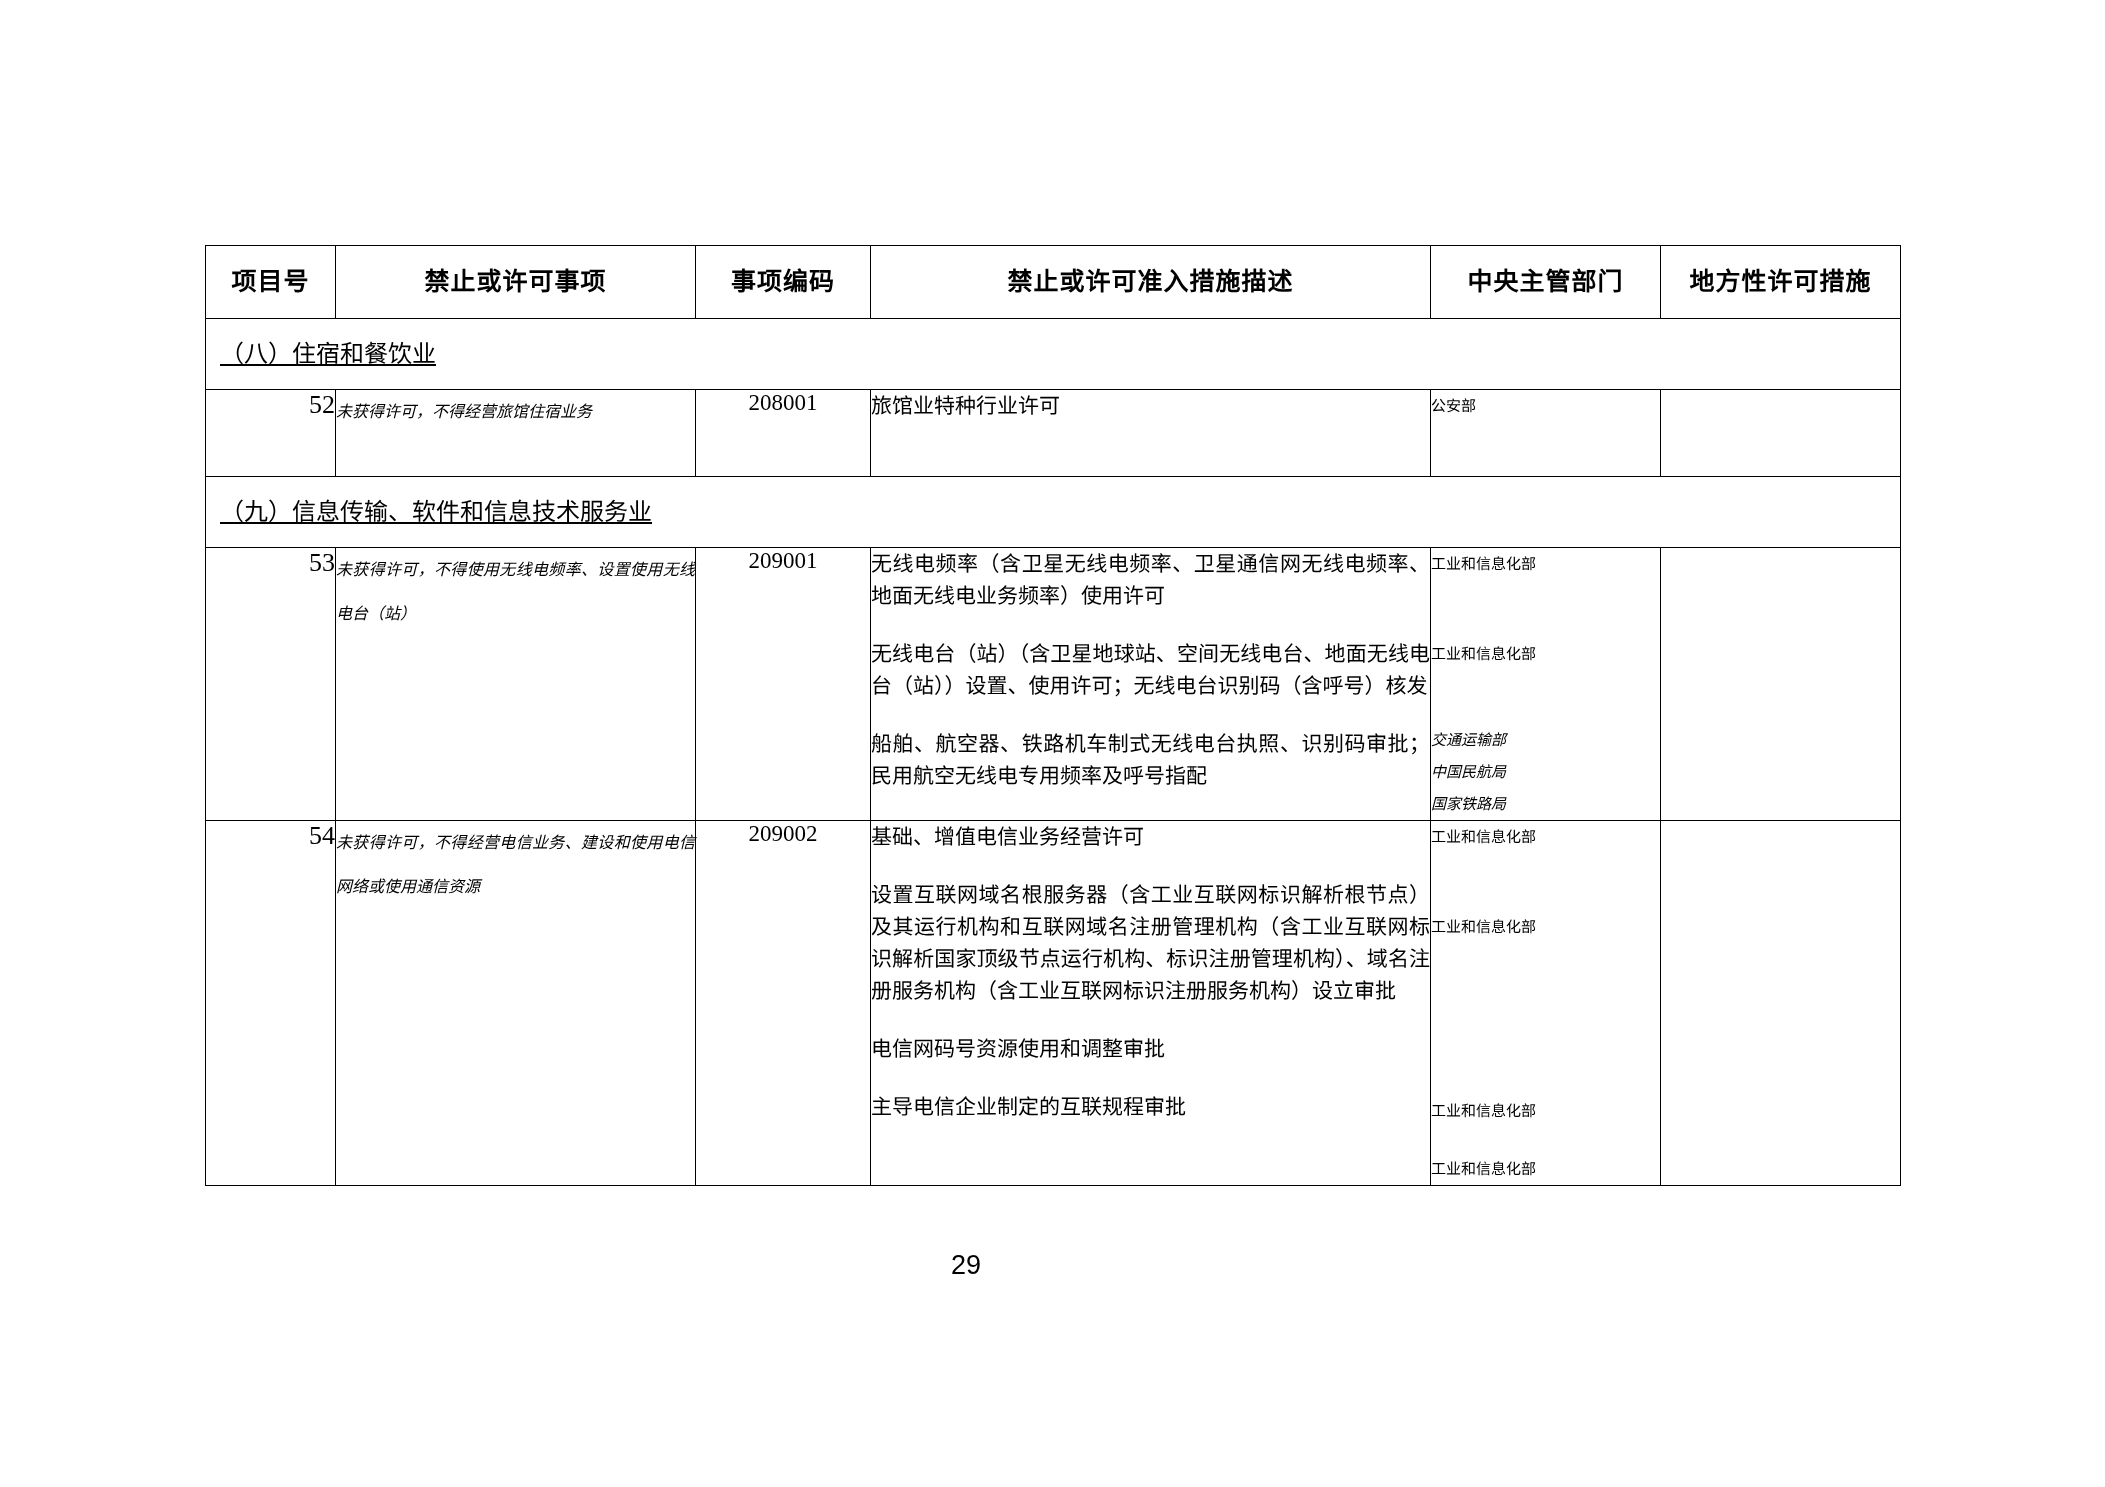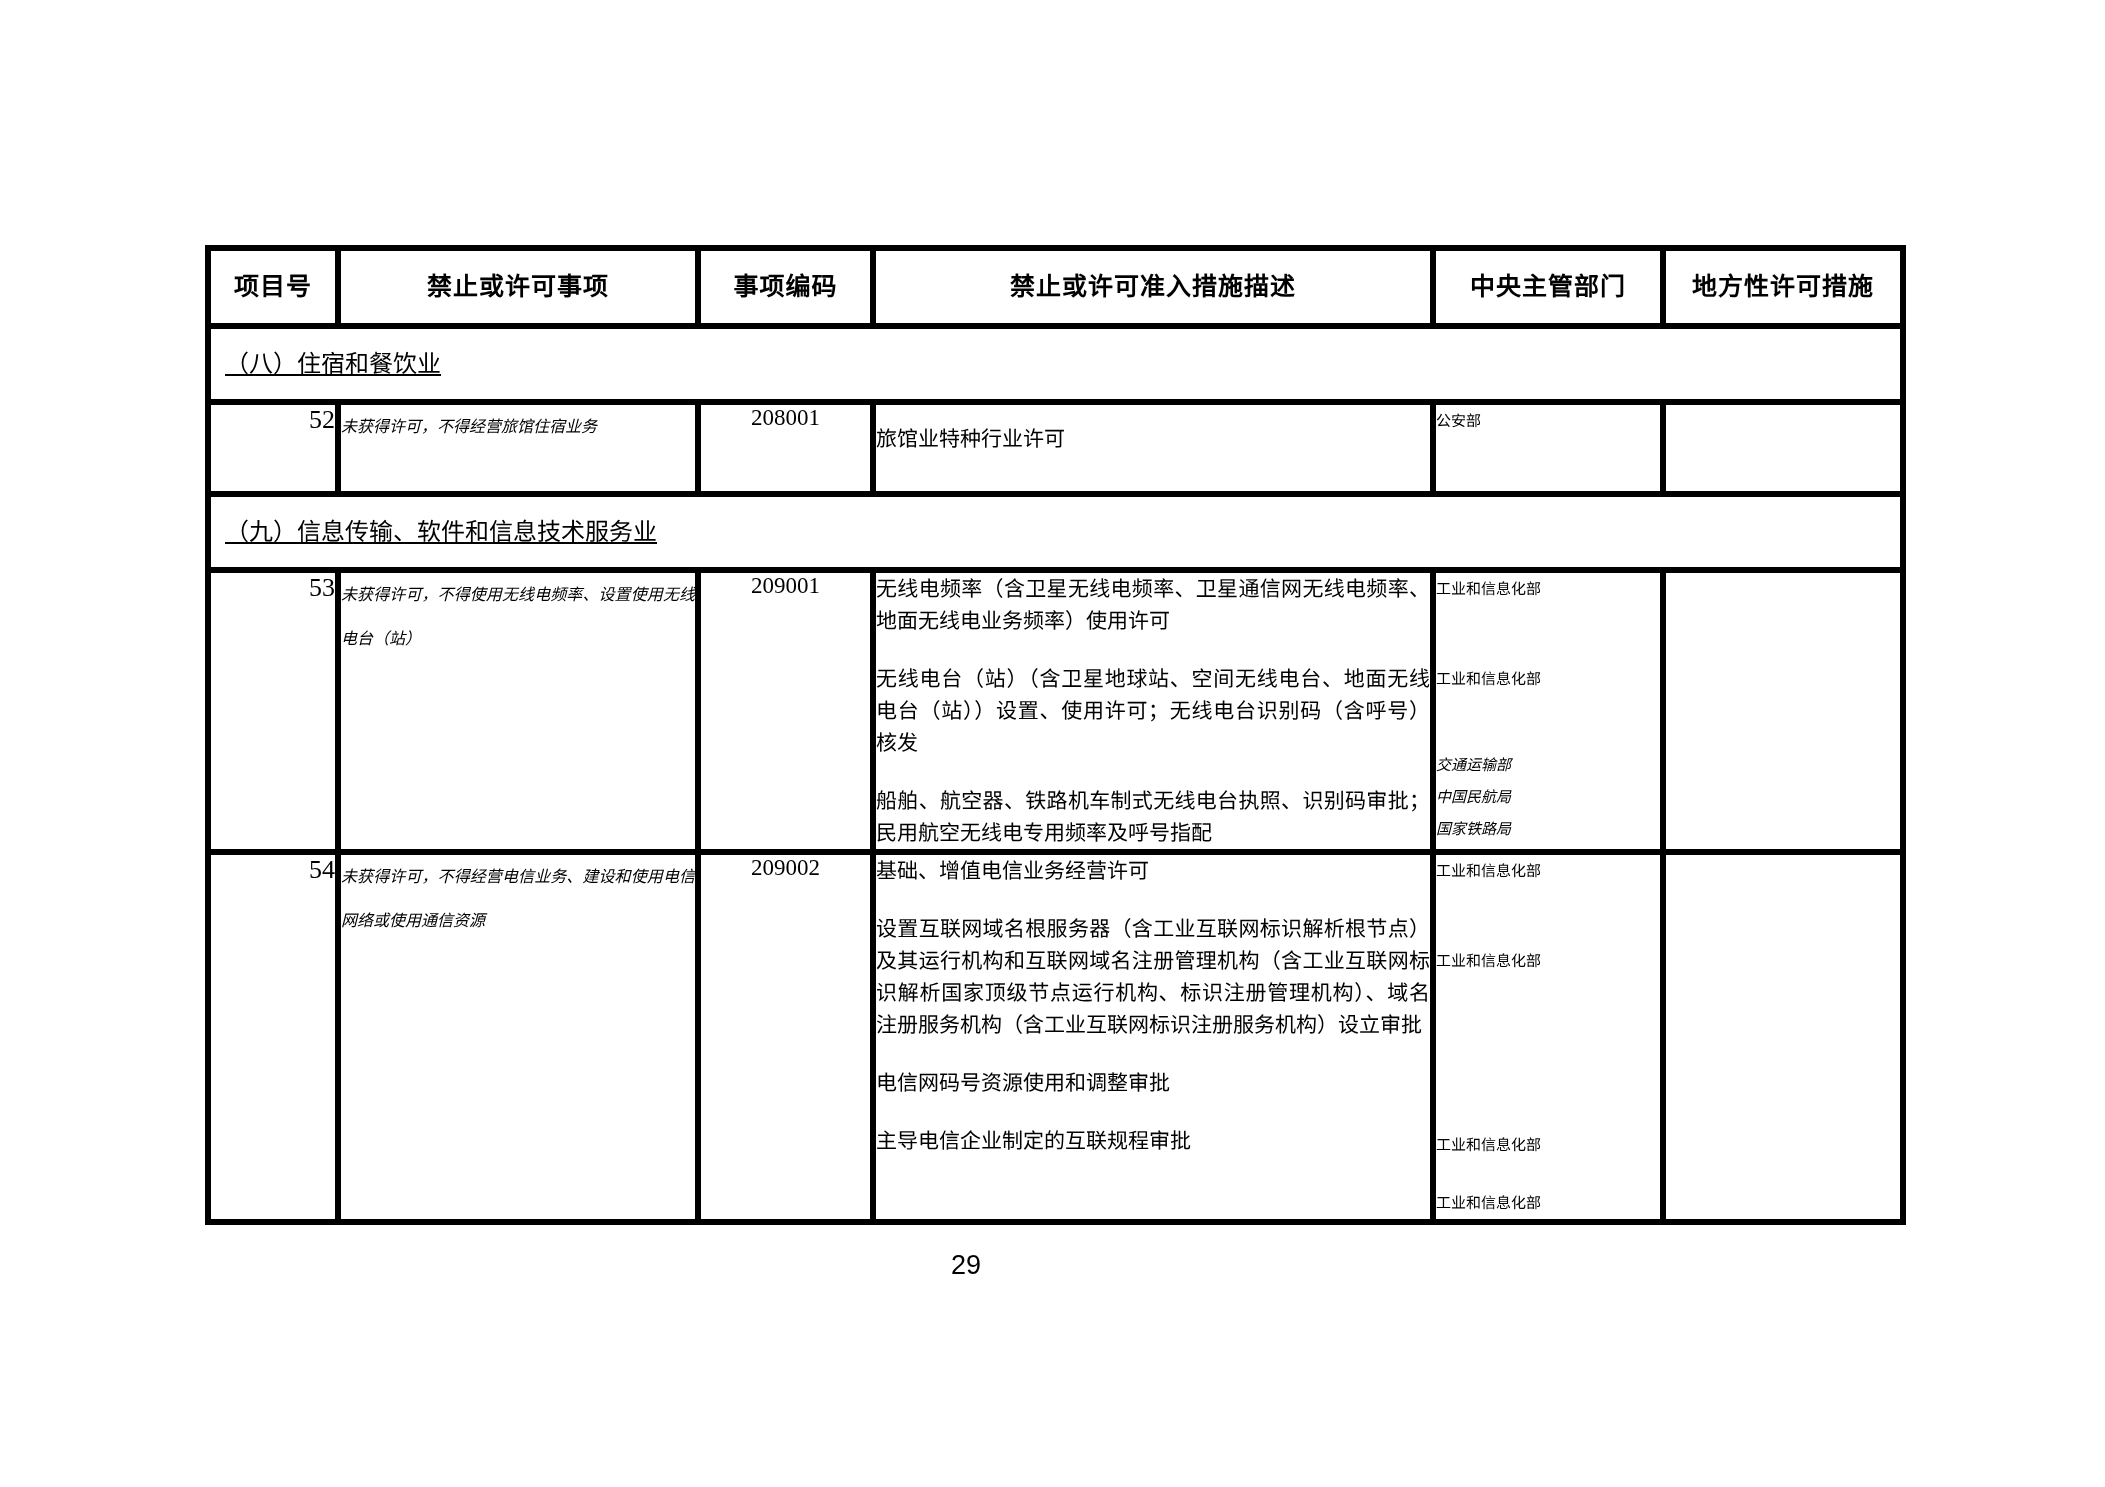--- a/index.html
+++ b/index.html
@@ -24,21 +24,21 @@
   }
   .doc-table {
     position: absolute;
     left: 205px;
     top: 245px;
     width: 1695px;
     border-collapse: collapse;
     table-layout: fixed;
   }
   .doc-table td {
-    border: 6px solid #000000;
+    border: 1px solid #000000;
     vertical-align: top;
     padding: 0;
   }
   
   col.c1 { width: 130px; }
   col.c2 { width: 360px; }
   col.c3 { width: 175px; }
   col.c4 { width: 560px; }
   col.c5 { width: 230px; }
   col.c6 { width: 240px; }
@@ -96,21 +96,21 @@
   .dept-cell {
     font-size: 15px;
     line-height: 32px;
     padding: 14px 10px 14px 12px;
   }
   .local-cell {
     font-size: 21px;
     padding: 14px 10px;
   }
   .desc-block { margin: 0 0 26px 0; }
-  .desc-block:last-child { margin-bottom: 0; margin-top: 18px; }
+  .desc-block:last-child { margin-bottom: 0; }
   .dept-block { margin: 0; }
   .page-number {
     position: absolute;
     left: 0;
     top: 1250px;
     width: 1932px;
     text-align: center;
     font-size: 27px;
     font-family: "Liberation Sans", sans-serif;
   }

